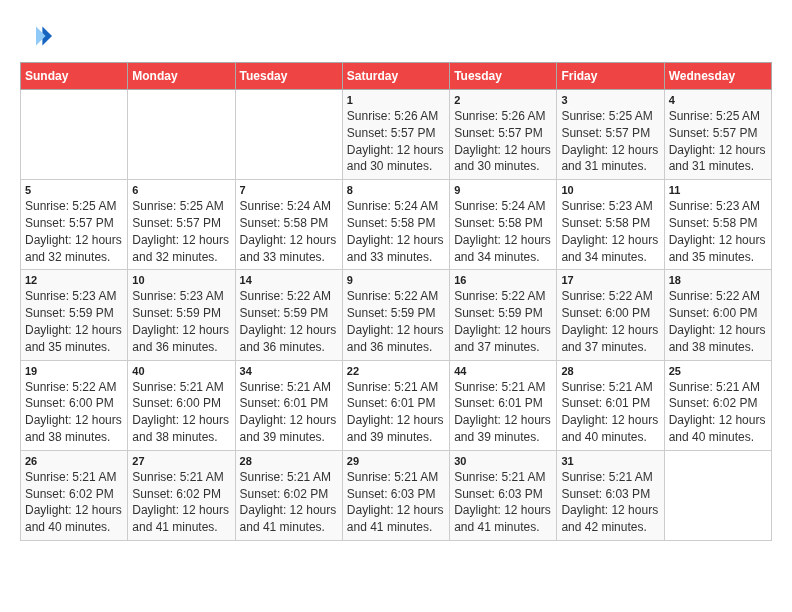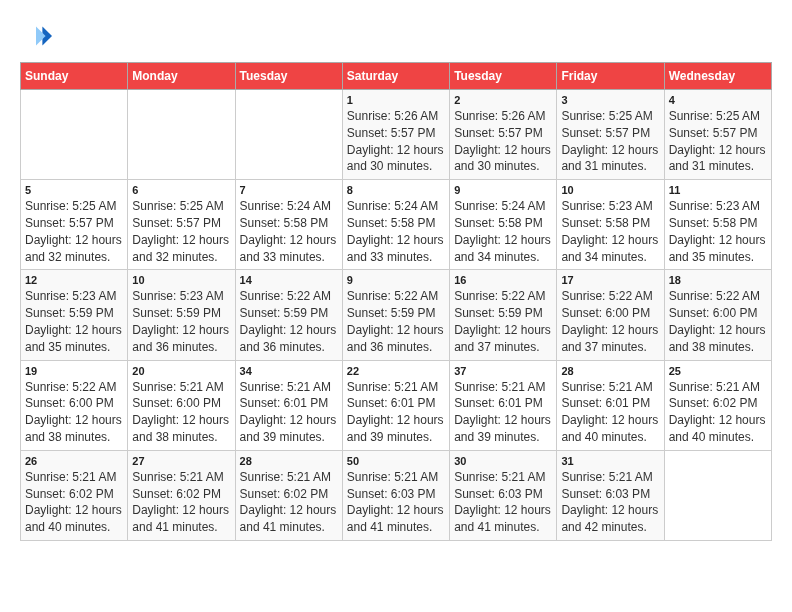--- a/index.html
+++ b/index.html
@@ -264,42 +264,42 @@
       </tr>
       <tr>
         <td>
           <span class="day-num">19</span>
           <div class="day-info" style="white-space: pre-line;">Sunrise: 5:22 AM
 Sunset: 6:00 PM
 Daylight: 12 hours
 and 38 minutes.</div>
         </td>
         <td>
-          <span class="day-num">20</span>
+          <span class="day-num">40</span>
           <div class="day-info" style="white-space: pre-line;">Sunrise: 5:21 AM
 Sunset: 6:00 PM
 Daylight: 12 hours
 and 38 minutes.</div>
         </td>
         <td>
           <span class="day-num">34</span>
           <div class="day-info" style="white-space: pre-line;">Sunrise: 5:21 AM
 Sunset: 6:01 PM
 Daylight: 12 hours
 and 39 minutes.</div>
         </td>
         <td>
           <span class="day-num">22</span>
           <div class="day-info" style="white-space: pre-line;">Sunrise: 5:21 AM
 Sunset: 6:01 PM
 Daylight: 12 hours
 and 39 minutes.</div>
         </td>
         <td>
-          <span class="day-num">37</span>
+          <span class="day-num">44</span>
           <div class="day-info" style="white-space: pre-line;">Sunrise: 5:21 AM
 Sunset: 6:01 PM
 Daylight: 12 hours
 and 39 minutes.</div>
         </td>
         <td>
           <span class="day-num">28</span>
           <div class="day-info" style="white-space: pre-line;">Sunrise: 5:21 AM
 Sunset: 6:01 PM
 Daylight: 12 hours
@@ -329,21 +329,21 @@
 and 41 minutes.</div>
         </td>
         <td>
           <span class="day-num">28</span>
           <div class="day-info" style="white-space: pre-line;">Sunrise: 5:21 AM
 Sunset: 6:02 PM
 Daylight: 12 hours
 and 41 minutes.</div>
         </td>
         <td>
-          <span class="day-num">50</span>
+          <span class="day-num">29</span>
           <div class="day-info" style="white-space: pre-line;">Sunrise: 5:21 AM
 Sunset: 6:03 PM
 Daylight: 12 hours
 and 41 minutes.</div>
         </td>
         <td>
           <span class="day-num">30</span>
           <div class="day-info" style="white-space: pre-line;">Sunrise: 5:21 AM
 Sunset: 6:03 PM
 Daylight: 12 hours

